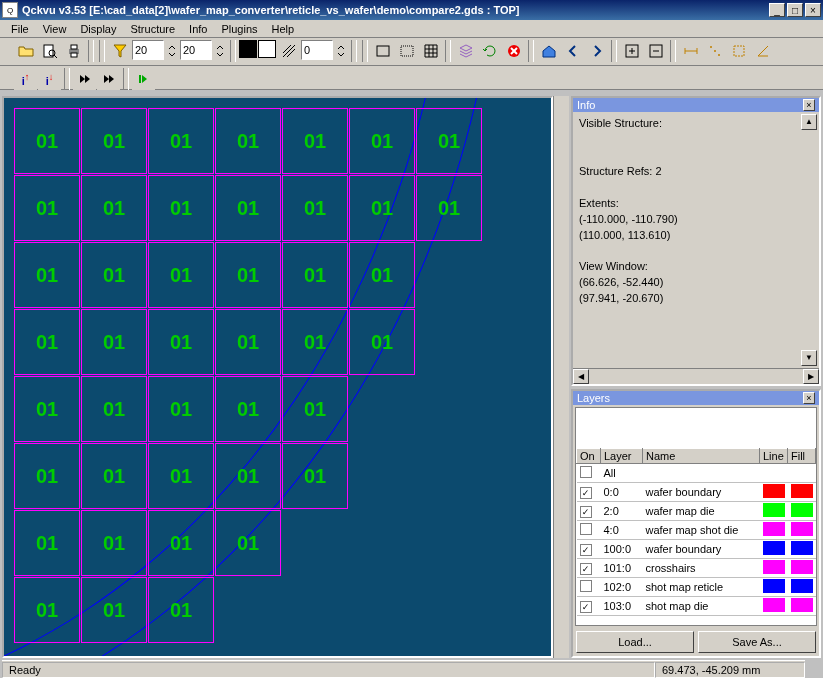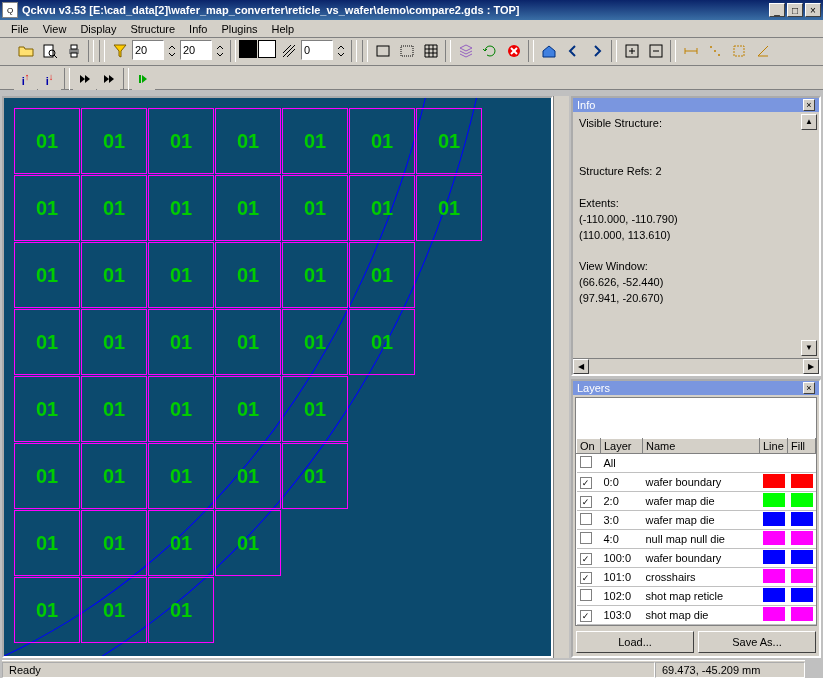--- a/index.html
+++ b/index.html
@@ -370,29 +370,22 @@
               </tr>
               <tr>
                 <td><span class="chk">✓</span></td>
                 <td>2:0</td>
                 <td>wafer map die</td>
                 <td><span class="sw" style="background:#00ff00"></span></td>
                 <td><span class="sw" style="background:#00ff00"></span></td>
               </tr>
               <tr>
                 <td><span class="chk"></span></td>
-                <td>3:0</td>
-                <td>wafer map die</td>
-                <td><span class="sw" style="background:#0000ff"></span></td>
-                <td><span class="sw" style="background:#0000ff"></span></td>
-              </tr>
-              <tr>
-                <td><span class="chk"></span></td>
                 <td>4:0</td>
-                <td>null map null die</td>
+                <td>wafer map shot die</td>
                 <td><span class="sw" style="background:#ff00ff"></span></td>
                 <td><span class="sw" style="background:#ff00ff"></span></td>
               </tr>
               <tr>
                 <td><span class="chk">✓</span></td>
                 <td>100:0</td>
                 <td>wafer boundary</td>
                 <td><span class="sw" style="background:#0000ff"></span></td>
                 <td><span class="sw" style="background:#0000ff"></span></td>
               </tr>

